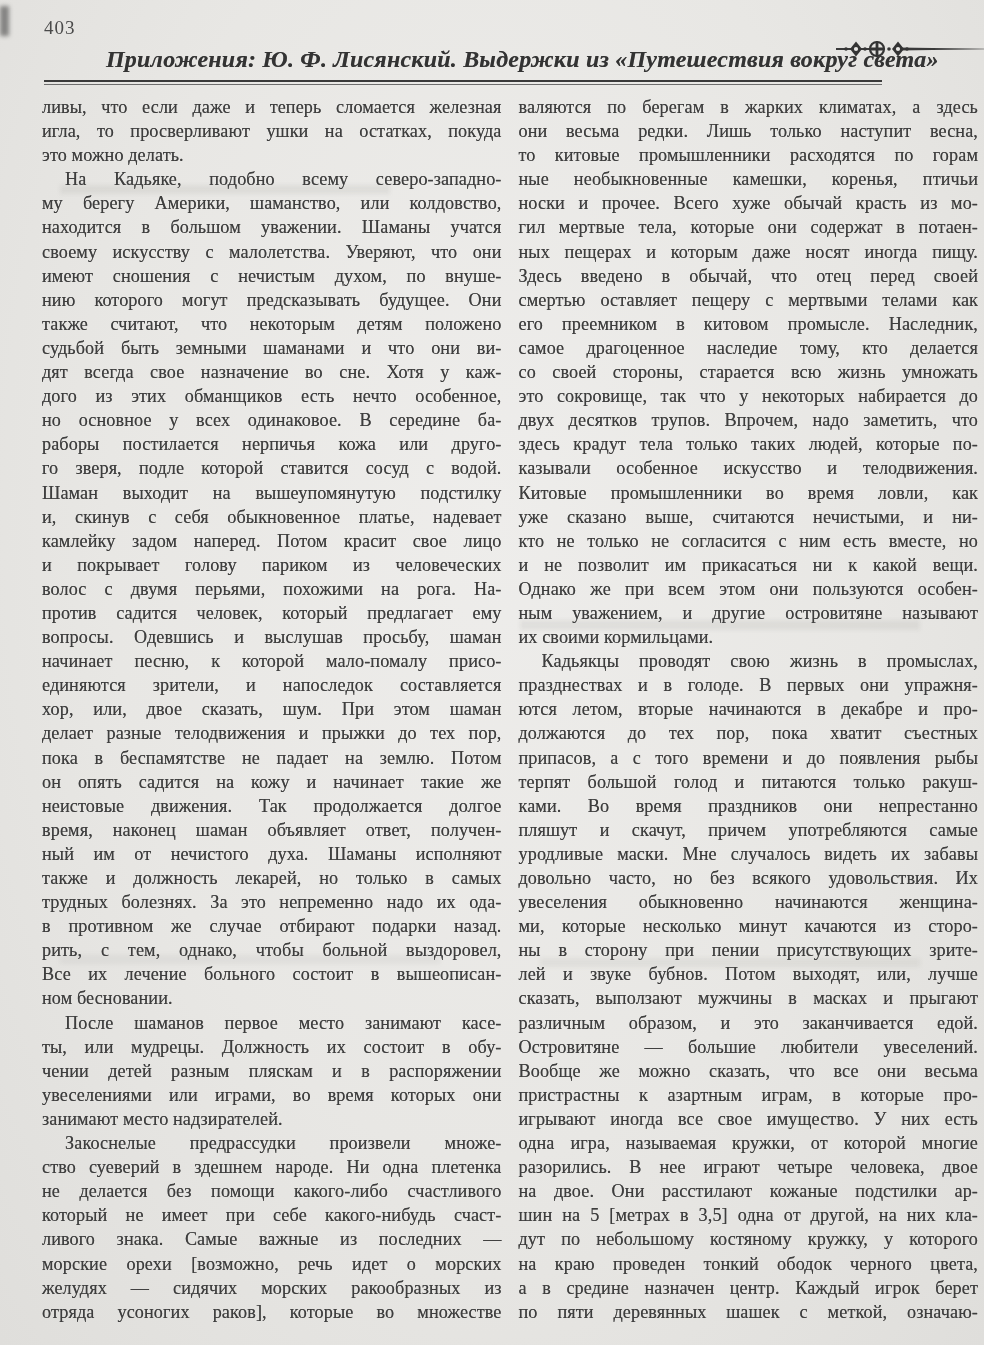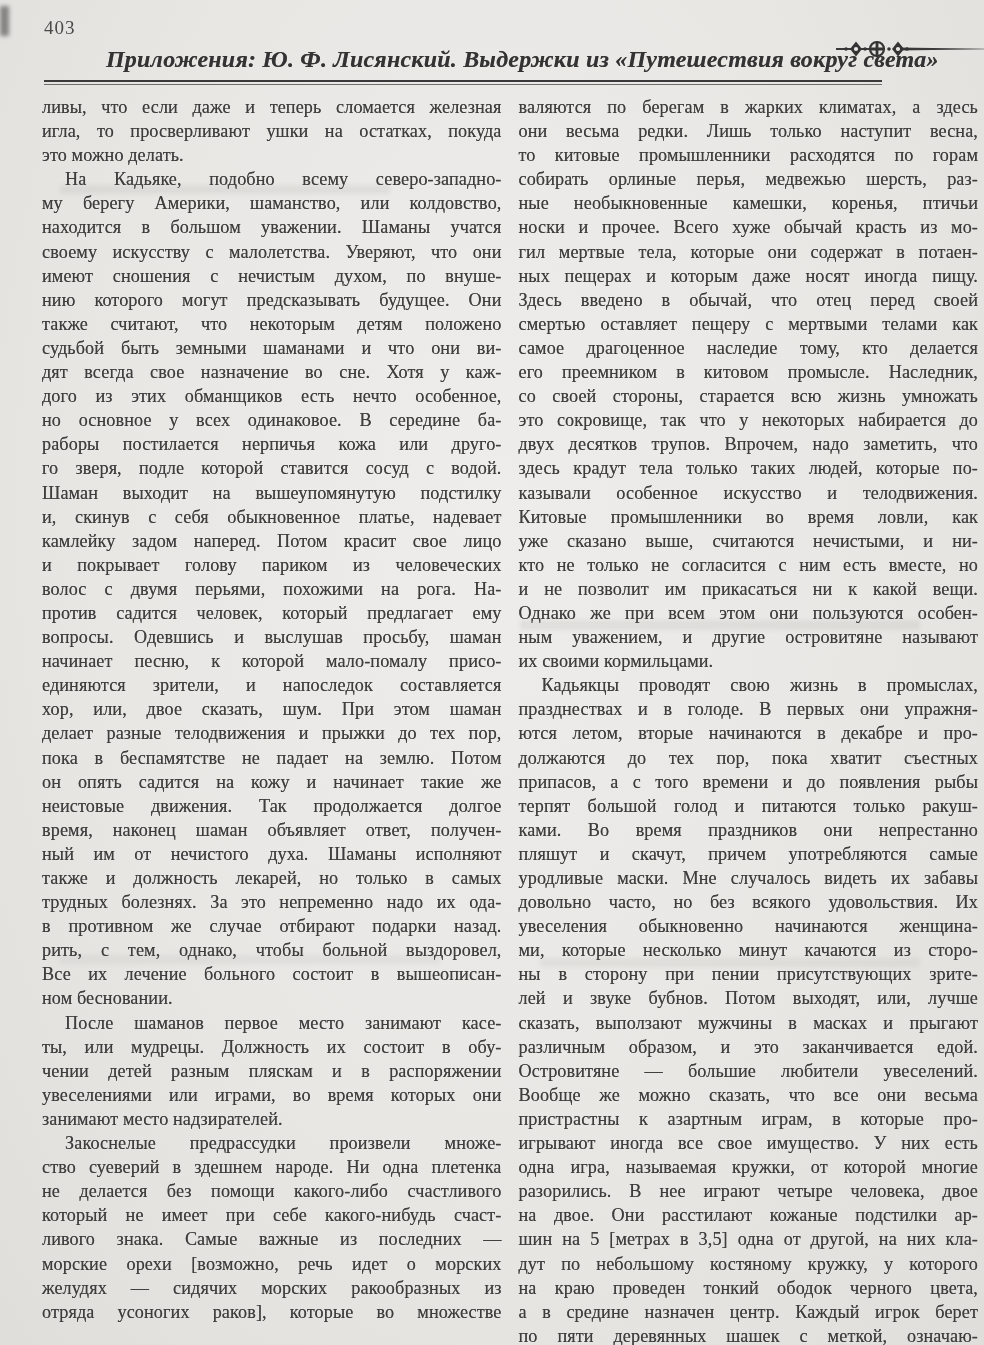--- a/index.html
+++ b/index.html
@@ -141,29 +141,28 @@
         <div class="line">который не имеет при себе какого-нибудь счаст-</div>
         <div class="line">ливого знака. Самые важные из последних —</div>
         <div class="line">морские орехи [возможно, речь идет о морских</div>
         <div class="line">желудях — сидячих морских ракообразных из</div>
         <div class="line">отряда усоногих раков], которые во множестве</div>
       </div>
     <div class="col">
         <div class="line">валяются по берегам в жарких климатах, а здесь</div>
         <div class="line">они весьма редки. Лишь только наступит весна,</div>
         <div class="line">то китовые промышленники расходятся по горам</div>
-        <div class="line">собирать орлиные перья, медвежью шерсть, раз-</div>
         <div class="line">ные необыкновенные камешки, коренья, птичьи</div>
         <div class="line">носки и прочее. Всего хуже обычай красть из мо-</div>
         <div class="line">гил мертвые тела, которые они содержат в потаен-</div>
         <div class="line">ных пещерах и которым даже носят иногда пищу.</div>
         <div class="line">Здесь введено в обычай, что отец перед своей</div>
         <div class="line">смертью оставляет пещеру с мертвыми телами как</div>
+        <div class="line">его преемником в китовом промысле. Наследник,</div>
         <div class="line">самое драгоценное наследие тому, кто делается</div>
-        <div class="line">его преемником в китовом промысле. Наследник,</div>
         <div class="line">со своей стороны, старается всю жизнь умножать</div>
         <div class="line">это сокровище, так что у некоторых набирается до</div>
         <div class="line">двух десятков трупов. Впрочем, надо заметить, что</div>
         <div class="line">здесь крадут тела только таких людей, которые по-</div>
         <div class="line">казывали особенное искусство и телодвижения.</div>
         <div class="line">Китовые промышленники во время ловли, как</div>
         <div class="line">уже сказано выше, считаются нечистыми, и ни-</div>
         <div class="line">кто не только не согласится с ним есть вместе, но</div>
         <div class="line">и не позволит им прикасаться ни к какой вещи.</div>
         <div class="line">Однако же при всем этом они пользуются особен-</div>

